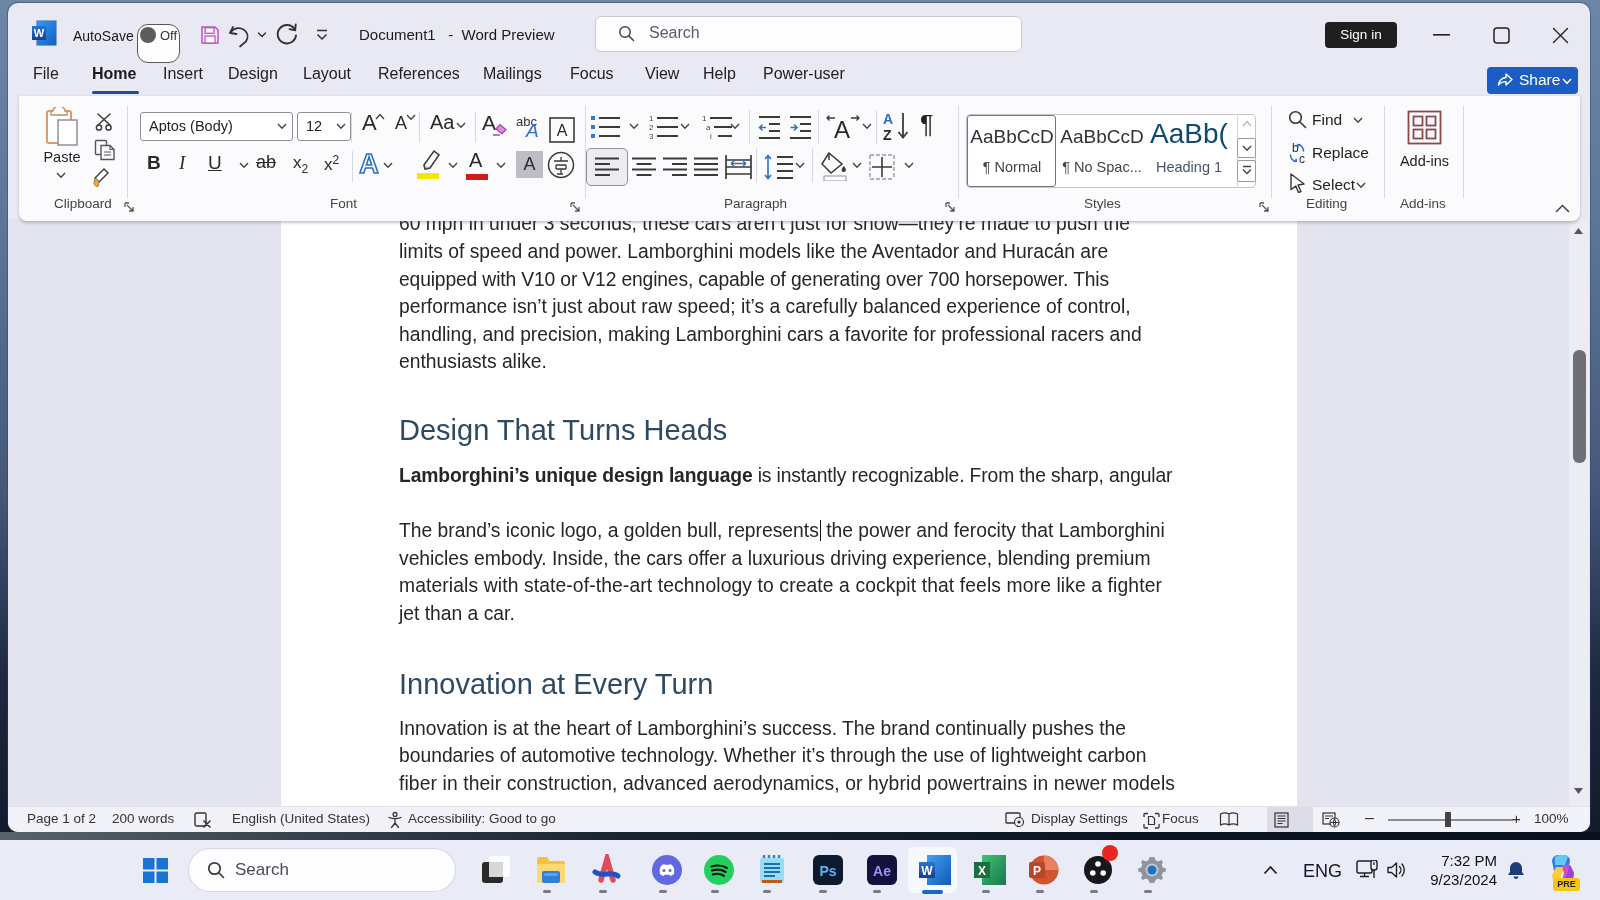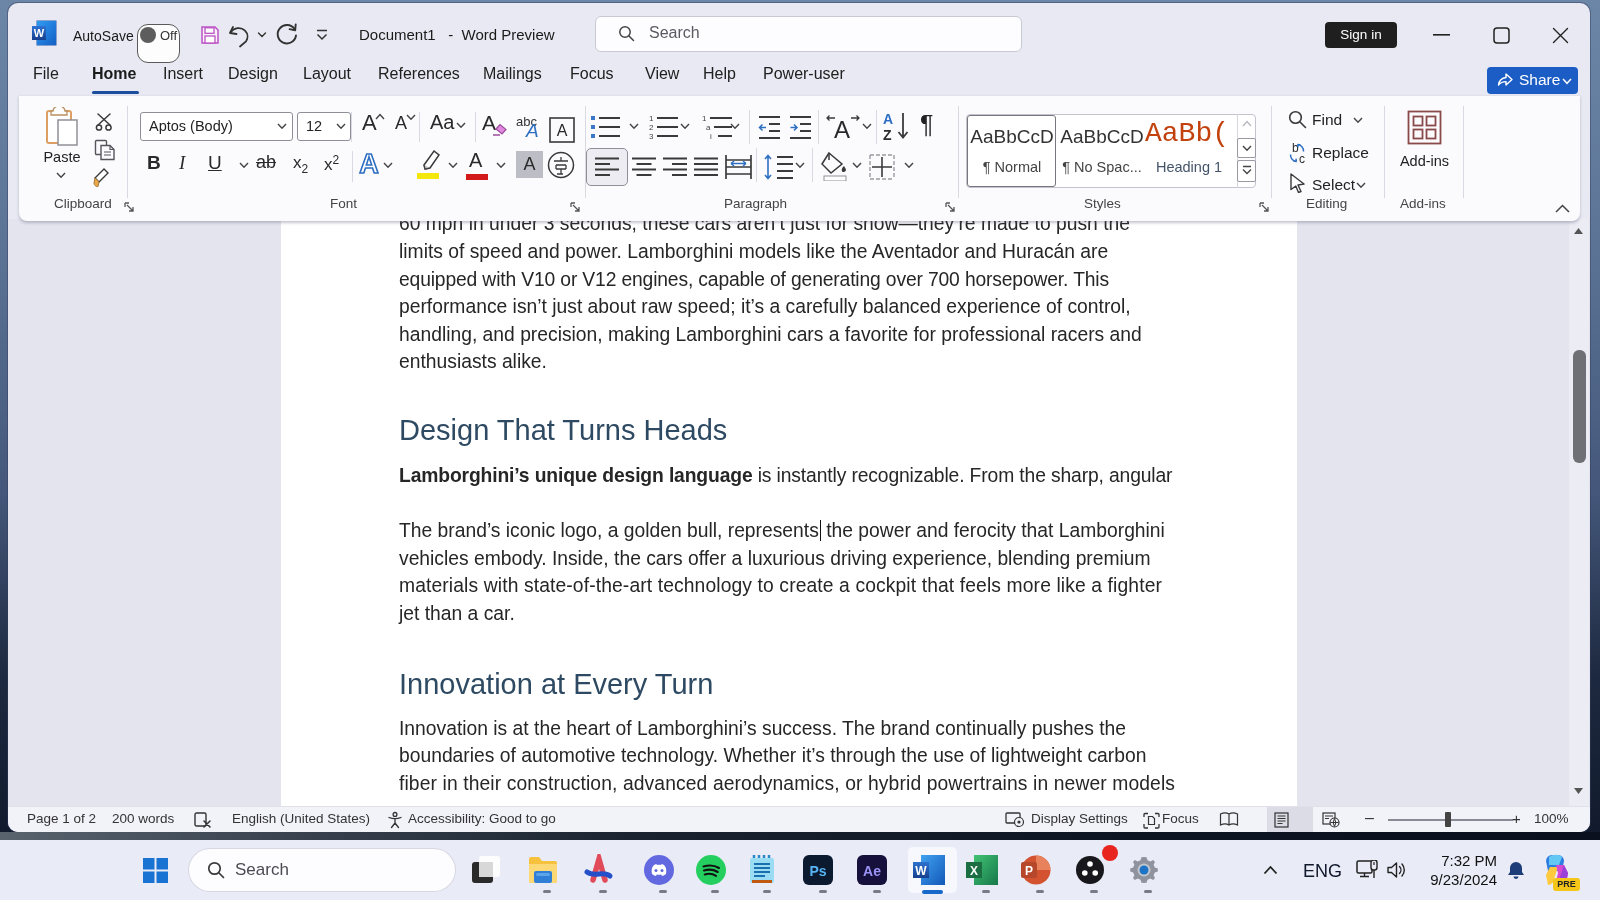--- a/index.html
+++ b/index.html
@@ -39,21 +39,21 @@
   #sbar { position:absolute; right:1px; top:216px; width:20px; height:587px; background:#ececf4; }
   #sthumb { position:absolute; left:4px; top:131px; width:13px; height:113px; background:#6f6f76; border-radius:6px; }
 
   
   #status { position:absolute; left:0; bottom:0; width:100%; height:26px; background:#f2f2f9;
     border-top:1px solid #e1e1ea; font-size:13.5px; color:#333; }
   .st { position:absolute; top:4px; }
 
   
   #taskbar { position:absolute; left:0; top:840px; width:1600px; height:60px; background:#e9ebf6; }
-  .tbicon { position:absolute; top:9px; width:40px; height:42px; display:flex; align-items:center; justify-content:flex-start; }
+  .tbicon { position:absolute; top:9px; width:40px; height:42px; display:flex; align-items:center; justify-content:flex-end; }
   .dash { position:absolute; top:50px; width:8px; height:3px; background:#7a7a85; border-radius:2px; }
 
   svg { display:block; }
 </style>
 </head>
 <body>
 
 <div id="win">
 
   <div id="titlebar">
@@ -393,21 +393,21 @@
     <svg class="abs" style="left:885px;top:66px" width="10" height="7" viewBox="0 0 10 7">
         <path d="M1 1 L5 5.3 L9 1" fill="none" stroke="#444" stroke-width="1.4"></path>
       </svg>
 
     <div class="abs" style="left:947px;top:18px;width:290px;height:74px;background:#fff;border:1px solid #c4c4cf;border-radius:4px;"></div>
     <div class="abs" style="left:948px;top:19px;width:89px;height:72px;background:#fff;border:1.5px solid #77777f;border-radius:3px;"></div>
     <div class="abs" style="left:948px;top:30px;width:90px;text-align:center;font-size:19px;color:#333;">AaBbCcD</div>
     <div class="abs" style="left:948px;top:63px;width:90px;text-align:center;font-size:14.5px;color:#444;">¶ Normal</div>
     <div class="abs" style="left:1040px;top:30px;width:86px;text-align:center;font-size:19px;color:#333;">AaBbCcD</div>
     <div class="abs" style="left:1040px;top:63px;width:86px;text-align:center;font-size:14.5px;color:#444;">¶ No Spac...</div>
-    <div class="abs" style="left:1126px;top:22px;width:88px;font-size:28px;color:#c2410c;font-family:Liberation Mono, monospace;">AaBb(</div>
+    <div class="abs" style="left:1126px;top:22px;width:88px;text-align:center;font-size:28px;color:#0c4a6e;">AaBb(</div>
     <div class="abs" style="left:1126px;top:63px;width:88px;text-align:center;font-size:14.5px;color:#44546a;">Heading 1</div>
     <div class="abs" style="left:1218px;top:18px;width:19px;height:74px;border-left:1px solid #d5d5de;"></div>
     <svg class="abs" style="left:1223px;top:24px" width="10" height="7" viewBox="0 0 10 7">
         <path d="M1 6 L5 1.5 L9 6" fill="none" stroke="#b8b8c0" stroke-width="1.4"></path>
       </svg>
     <div class="abs" style="left:1218px;top:42px;width:19px;height:20px;border:1px solid #9a9aa2;border-radius:2px;"></div>
     <svg class="abs" style="left:1223px;top:49px" width="10" height="7" viewBox="0 0 10 7">
         <path d="M1 1 L5 5.3 L9 1" fill="none" stroke="#444" stroke-width="1.4"></path>
       </svg>
     <div class="abs" style="left:1218px;top:64px;width:19px;height:22px;border:1px solid #9a9aa2;border-radius:2px;"></div>

